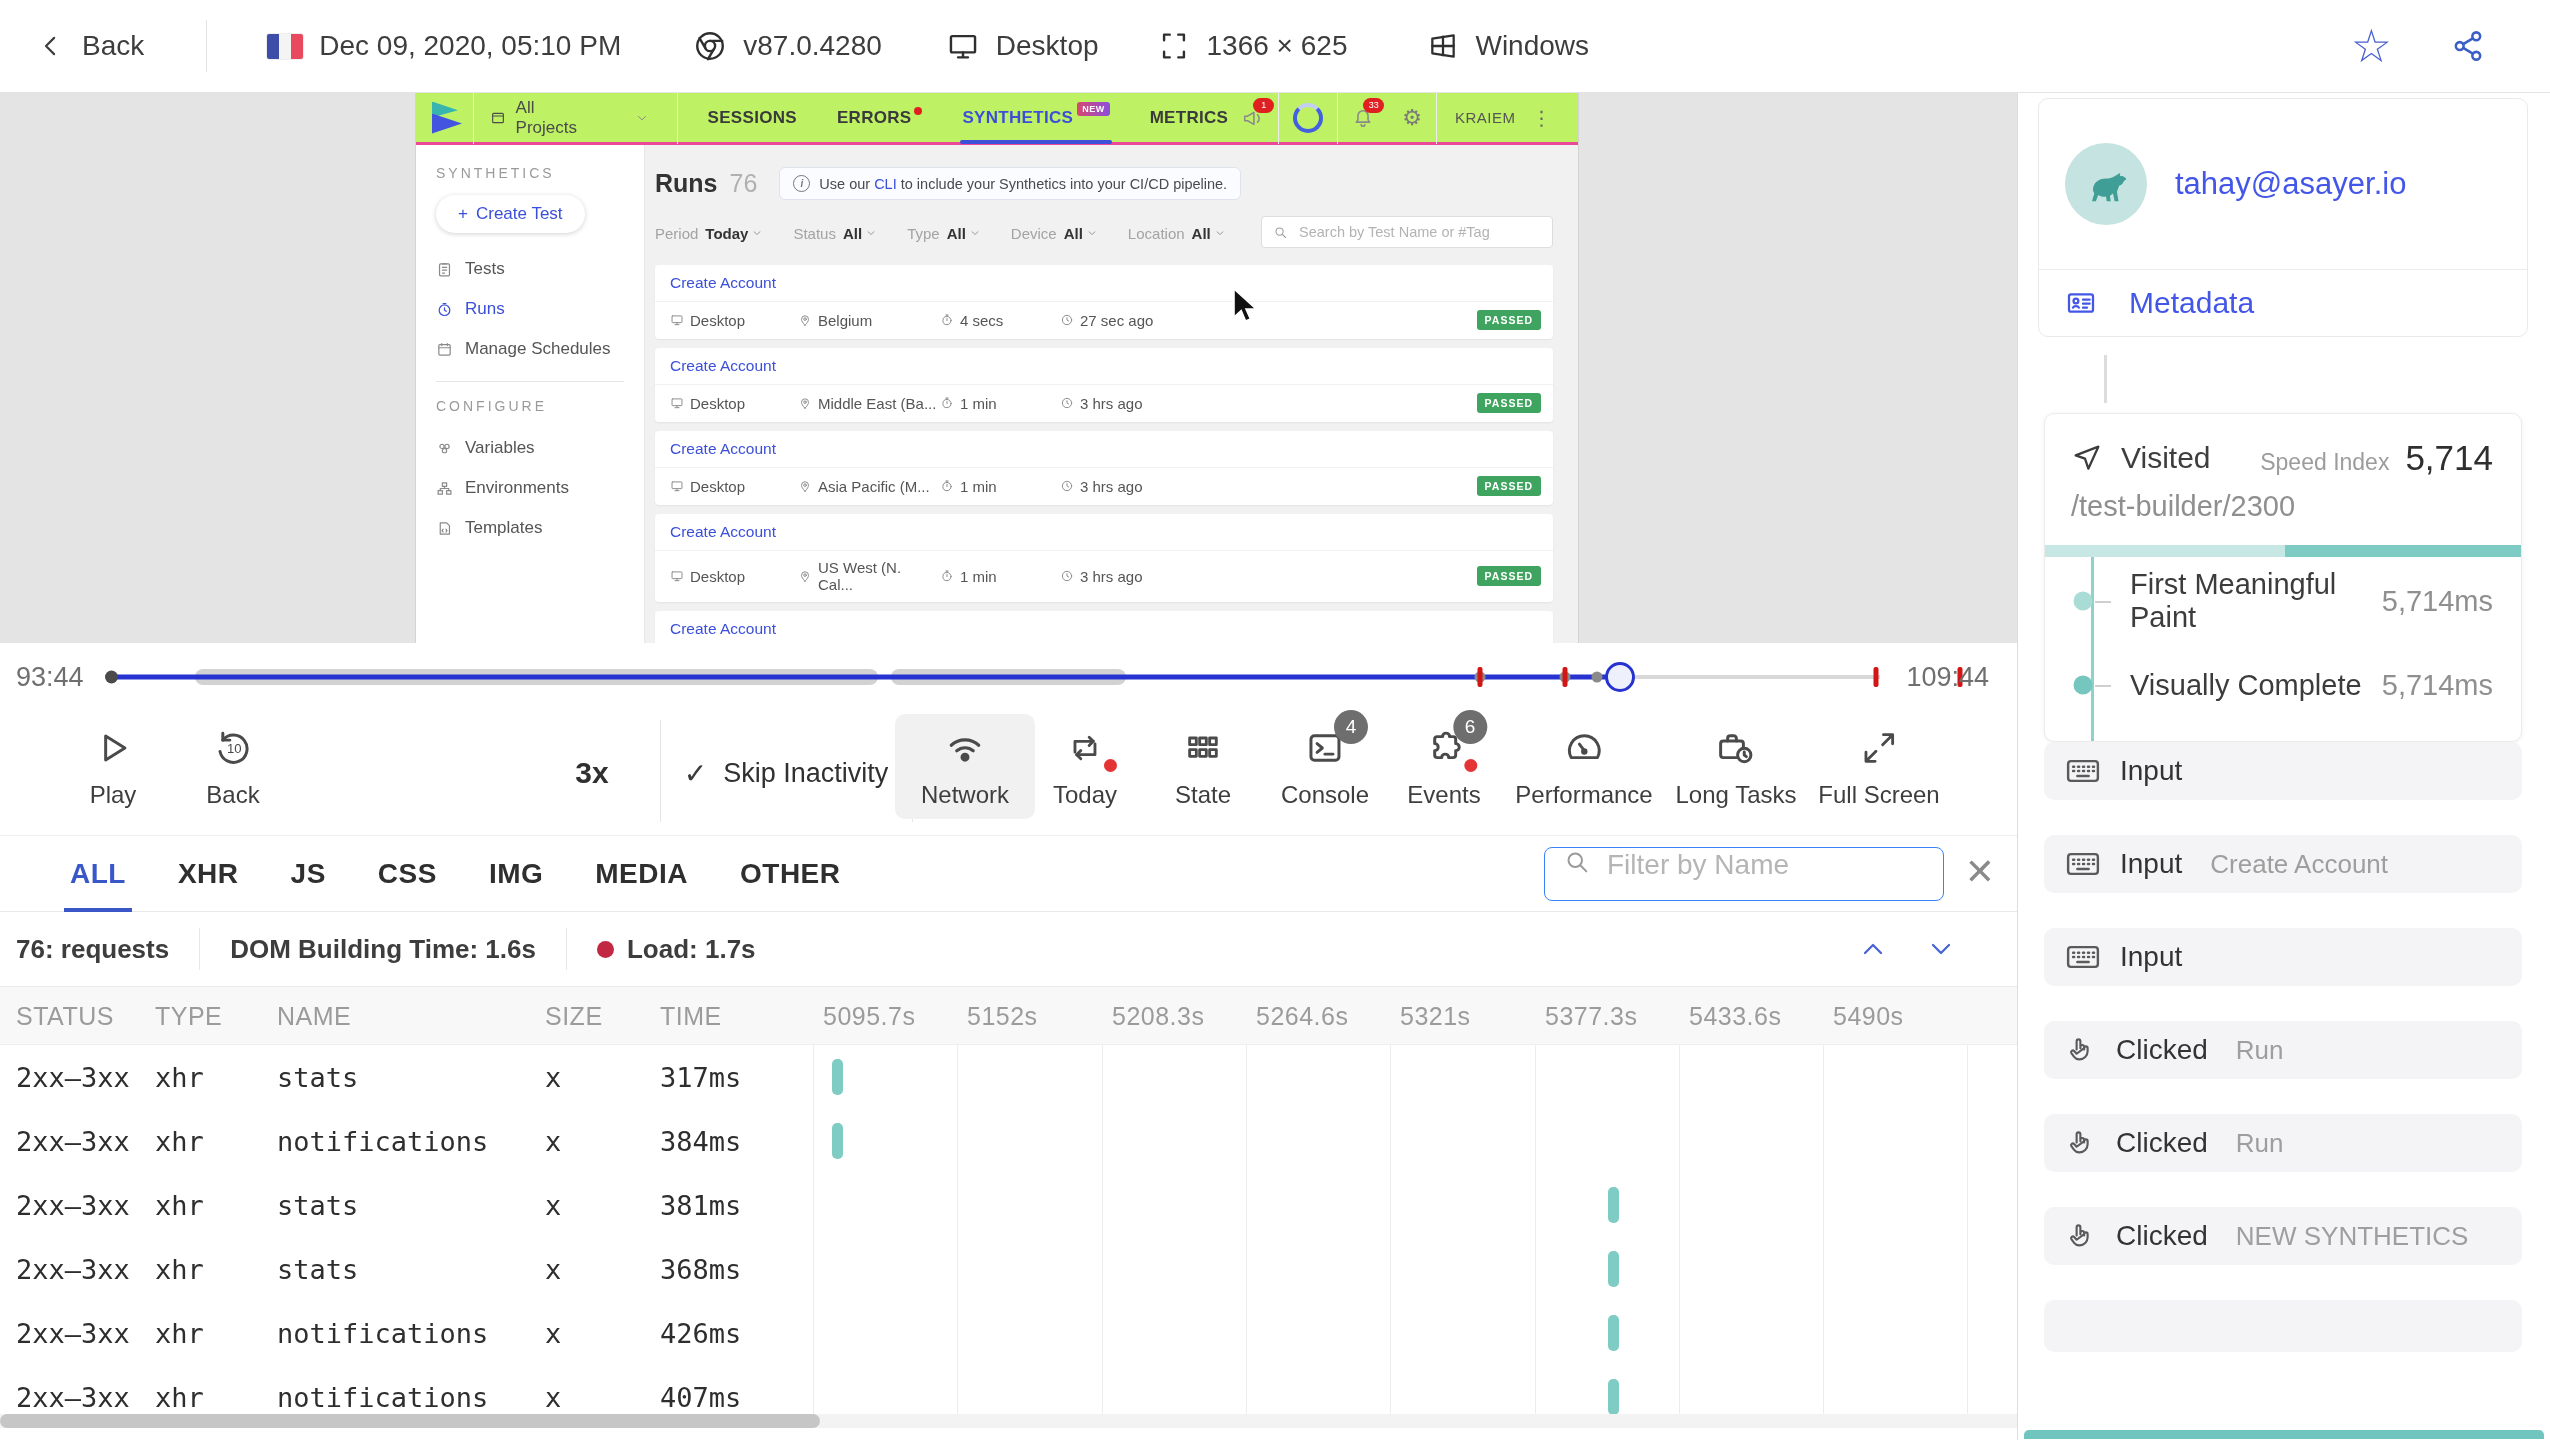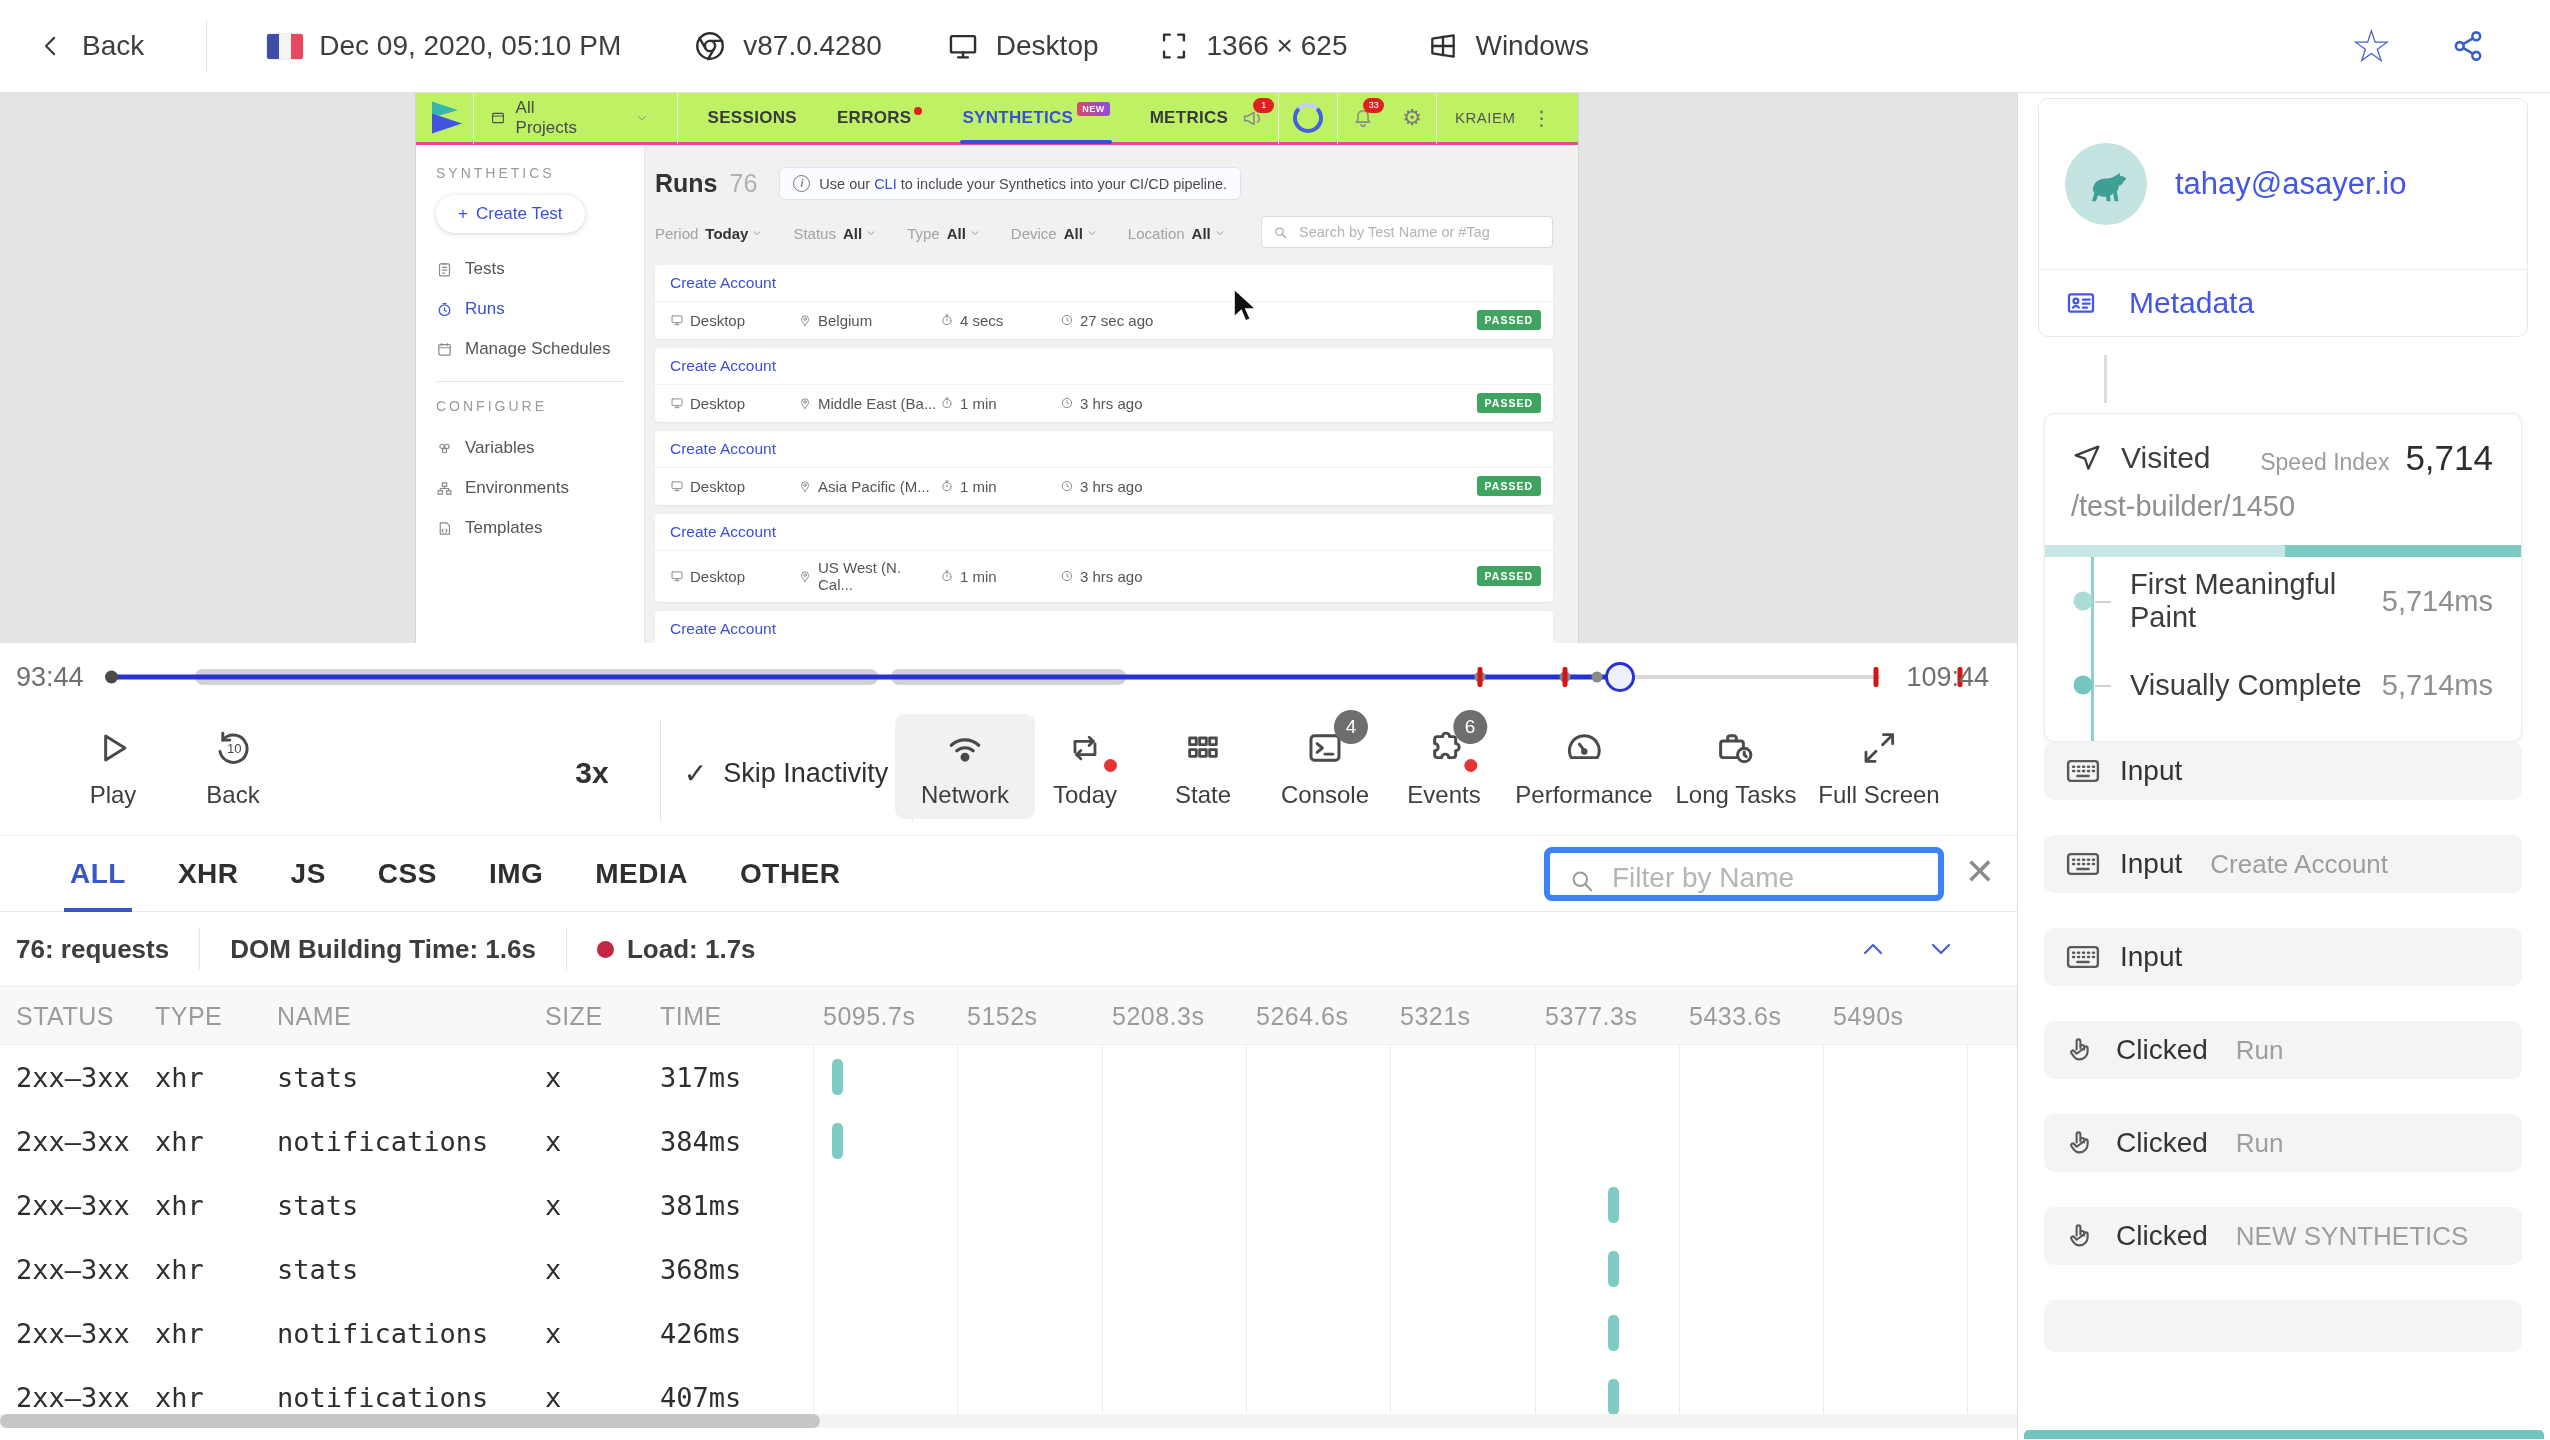--- a/index.html
+++ b/index.html
@@ -106,21 +106,21 @@
   .skip{font-size:27px;}
   .checkmark{font-size:28px;color:#3c3c3c;}
   .vdiv{position:absolute;top:10px;height:102px;width:1px;background:#e5e5e5;}
 
   
   .network{position:relative;height:605px;background:#fff;border-top:1px solid #efefef;}
   .net-tabs{position:relative;height:76px;border-bottom:1px solid #e9e9e9;display:flex;align-items:center;padding-left:70px;gap:52px;box-sizing:border-box;}
   .net-tab{position:relative;height:76px;display:flex;align-items:center;font-size:28px;font-weight:700;letter-spacing:.5px;color:#2f2f2f;}
   .net-tab.active{color:#3a57c9;}
   .net-tab.active::after{content:"";position:absolute;left:-6px;right:-6px;bottom:0;height:4px;background:#3a57c9;}
-  .filter-box{position:absolute;right:73px;top:11px;width:400px;height:54px;border:6px solid #3b82f6;border-radius:8px;display:flex;align-items:flex-end;gap:14px;padding:0 18px;box-sizing:border-box;color:#9a9a9a;background:#fff;}
+  .filter-box{position:absolute;right:73px;top:11px;width:400px;height:54px;border:1px solid #3b82f6;border-radius:8px;display:flex;align-items:flex-start;gap:14px;padding:0 18px;box-sizing:border-box;color:#9a9a9a;background:#fff;}
   .filter-box input{border:none;outline:none;flex:1;font-size:28px;color:#444;font-family:"Liberation Sans",sans-serif;background:transparent;}
   .filter-box input::placeholder{color:#b5b5b5;}
   .net-close{position:absolute;right:22px;top:18px;font-size:36px;color:#8a8a8a;line-height:1;}
   .net-stats{height:74px;display:flex;align-items:center;border-bottom:1px solid #ececec;}
   .stat{display:flex;align-items:center;gap:13px;padding:0 30px;height:42px;font-size:26px;font-weight:600;color:#3d3d3d;}
   .stat + .stat{border-left:1px solid #e8e8e8;}
   .stat:first-child{padding-left:16px;}
   .sdot{width:17px;height:17px;border-radius:50%;}
   .sdot.blue{background:#2d4ae0;} .sdot.red{background:#c22743;}
   .updown{margin-left:auto;display:flex;gap:36px;padding-right:60px;color:#4763d6;}
@@ -913,21 +913,21 @@
               <svg class="ic-svg" width="32" height="32" viewBox="0 0 24 24">
                 <path d="M20.5 3.5L3.5 10l7 2.5L13 20z"></path>
               </svg>
             </span>
           <span class="vc-label">Visited</span>
           <span class="vc-right">
             <span class="vc-si-label">Speed Index</span>
             <span class="vc-si-value">5,714</span>
           </span>
         </div>
-        <div class="vc-url">/test-builder/1450</div>
+        <div class="vc-url">/test-builder/2300</div>
         <div class="vc-bar">
             <div class="s1"></div>
             <div class="s2"></div>
           </div>
         <div class="vc-metrics">
           <div class="vc-vline"></div>
           <div class="vc-mrow">
             <span class="vc-dot light"></span>
               <span class="vc-dash"></span>
             <span class="vc-mlabel">First Meaningful Paint</span>

